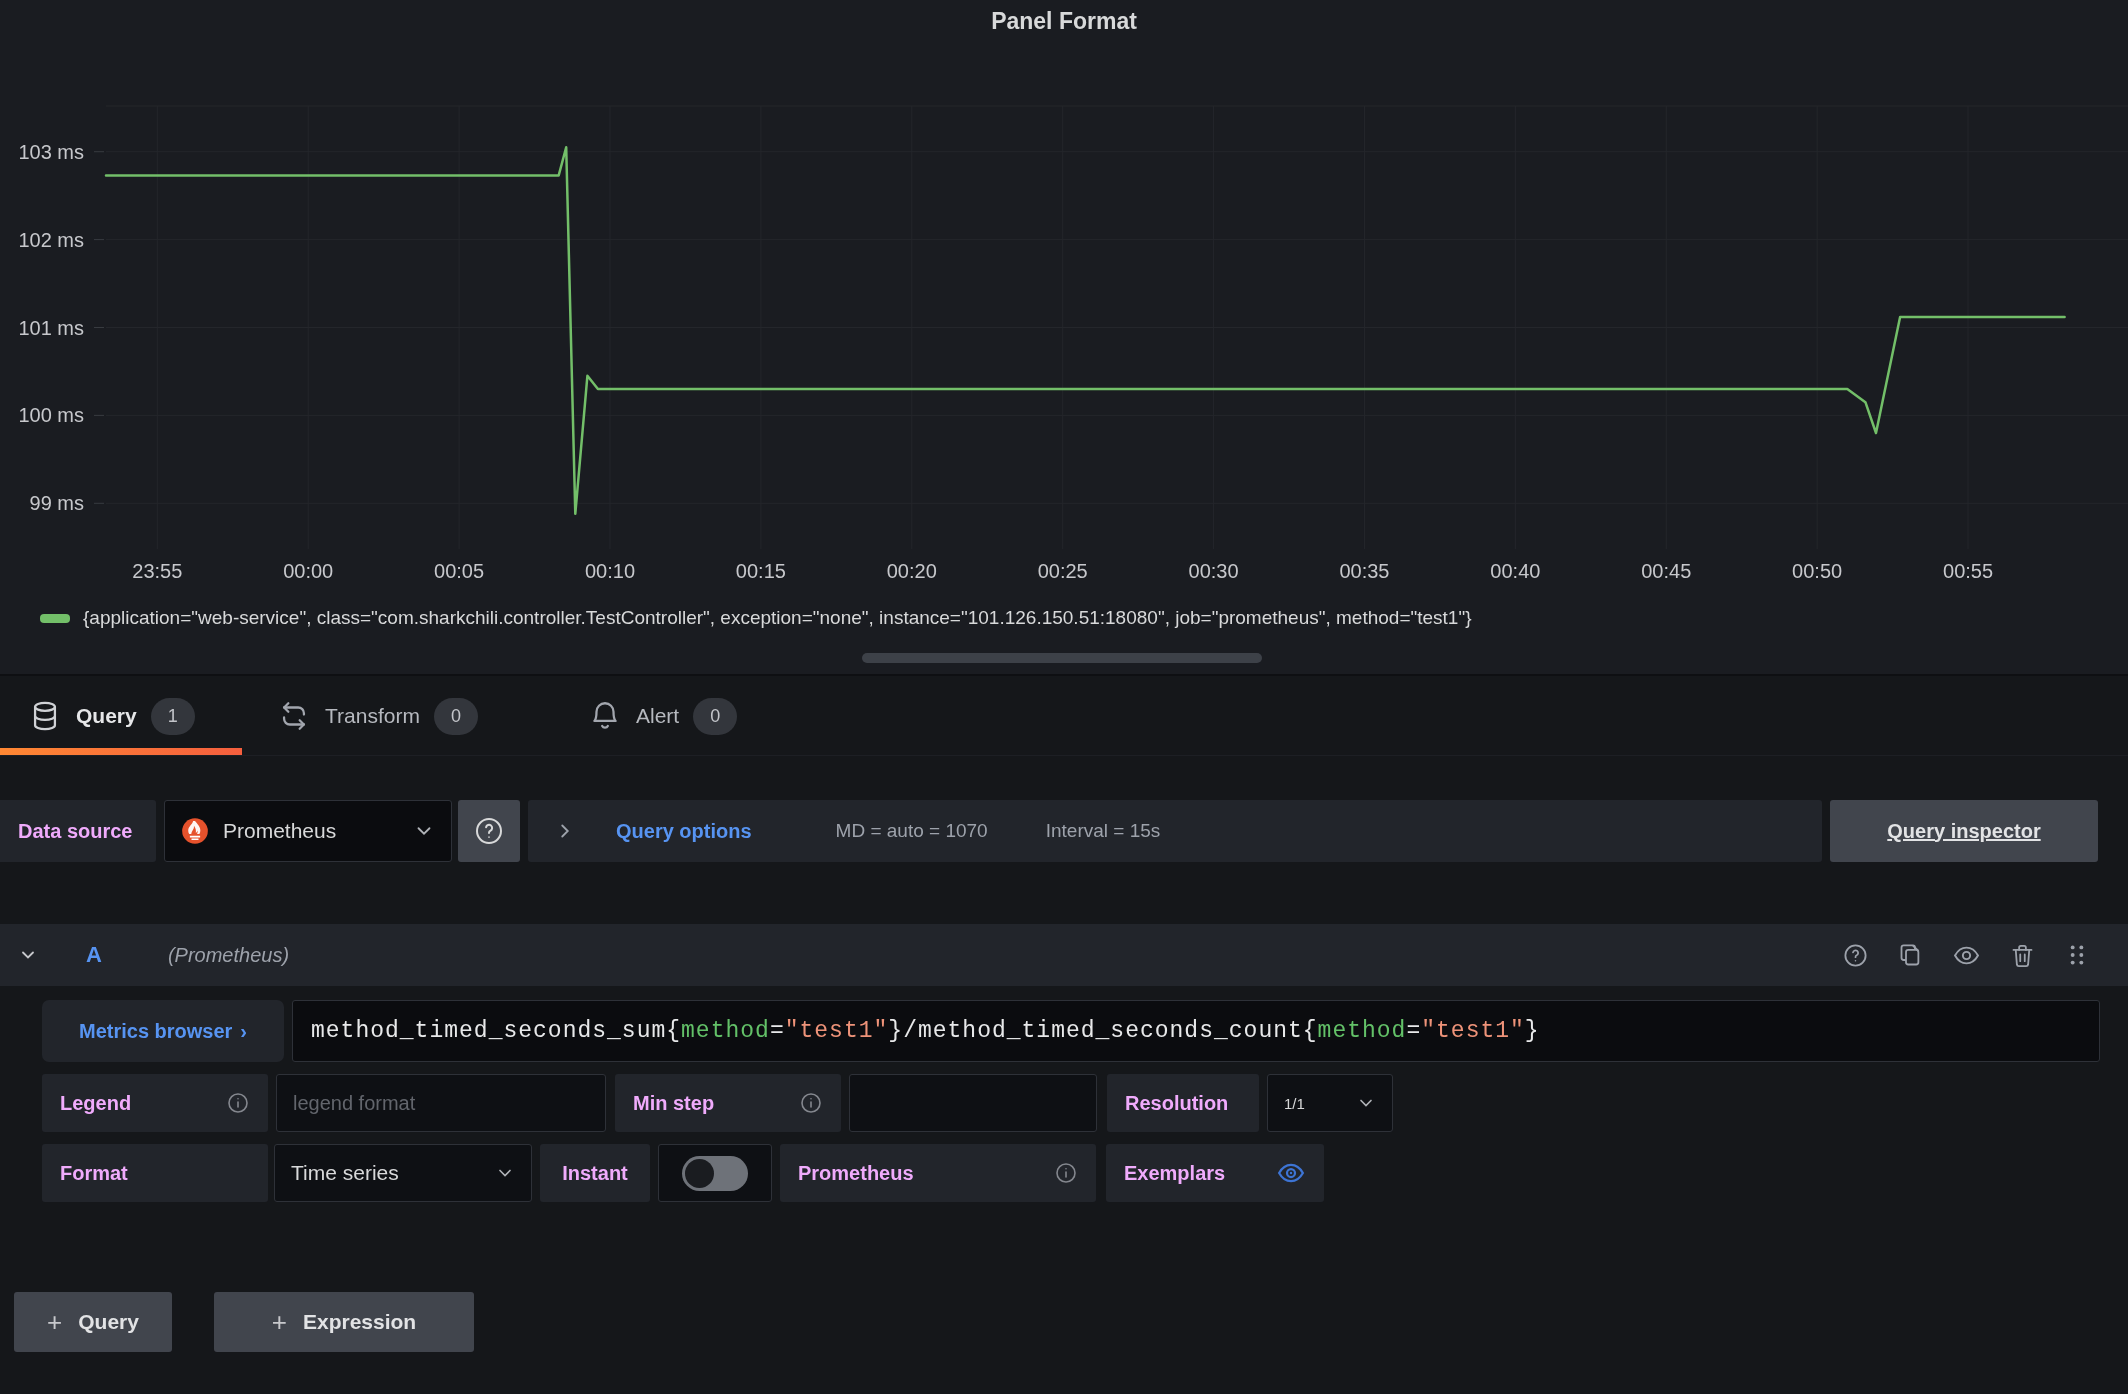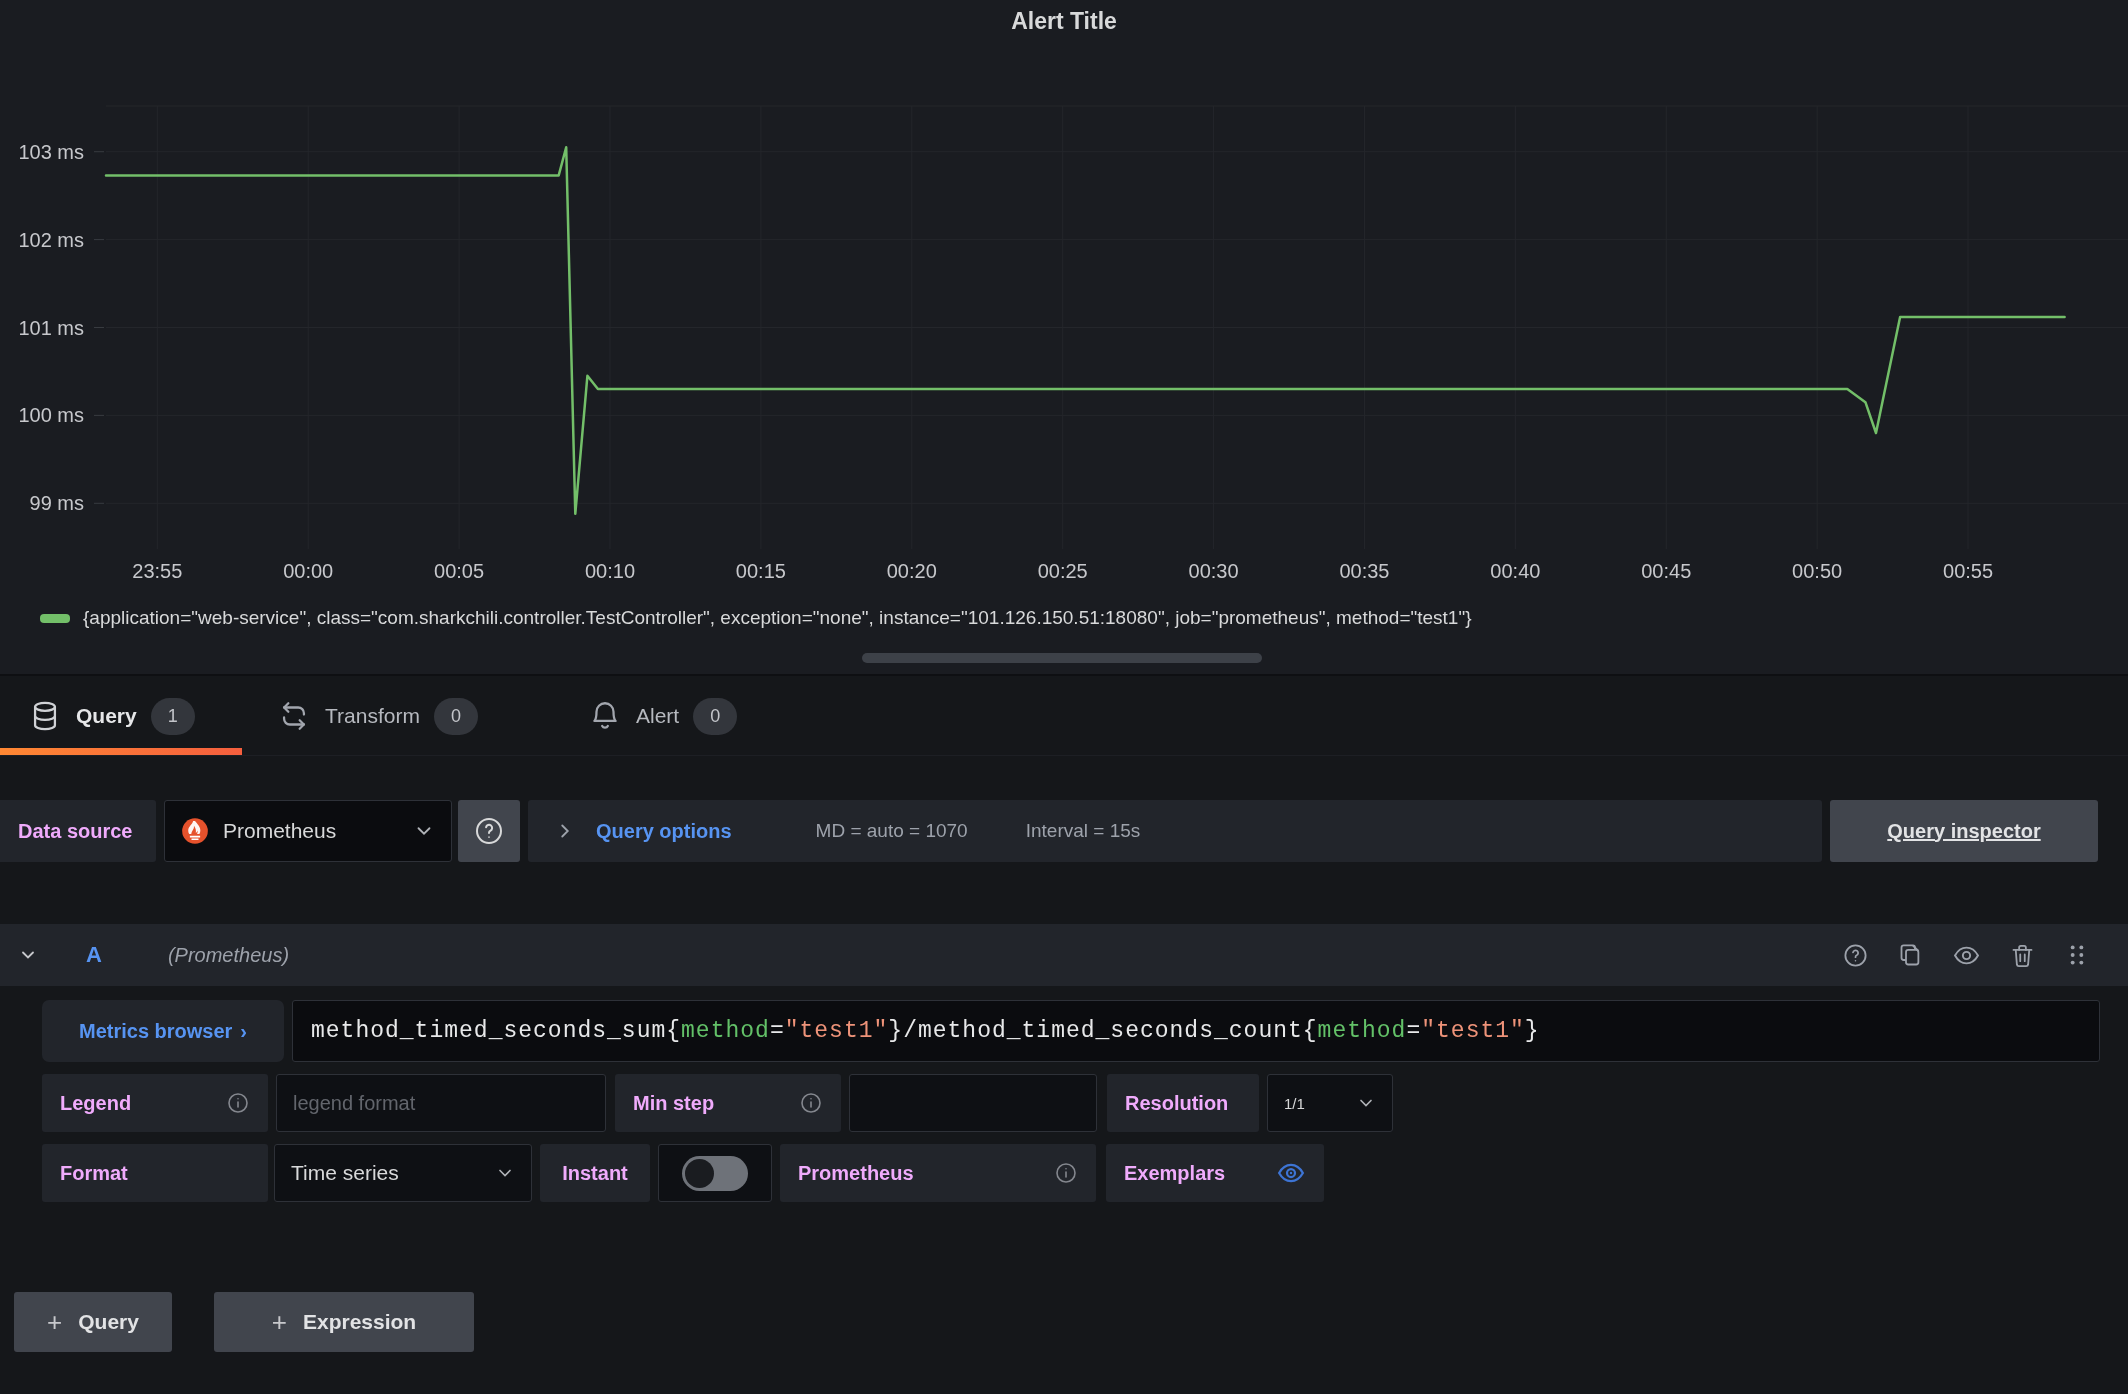--- a/index.html
+++ b/index.html
@@ -39,21 +39,21 @@
   .dd .dd-value { font-size:21px; color:#d8d9da; white-space:nowrap; }
   .spacer { flex:1; }
 
   
   .ds-label { left:0; top:124px; width:156px; height:62px; border-radius:0 3px 3px 0; }
   .ds-picker { position:absolute; left:164px; top:124px; width:288px; height:62px; background:#0b0c0f; border:1px solid #2e3138; border-radius:3px; display:flex; align-items:center; padding:0 16px; gap:14px; cursor:pointer; }
   .ds-picker .dd-value { font-size:21px; }
   .help-btn { position:absolute; left:458px; top:124px; width:62px; height:62px; background:#41454d; border-radius:3px; display:flex; align-items:center; justify-content:center; cursor:pointer; }
   .qo-bar { position:absolute; left:528px; top:124px; width:1294px; height:62px; background:#22252b; border-radius:3px; display:flex; align-items:center; cursor:pointer; }
   .qo-chevron { margin-left:26px; }
-  .qo-link { margin-left:20px; font-size:20px; font-weight:bold; color:#5794f2; }
+  .qo-link { margin-left:40px; font-size:20px; font-weight:bold; color:#5794f2; }
   .qo-meta { font-size:19px; color:#9da2ab; }
   .qo-md { margin-left:84px; }
   .qo-int { margin-left:58px; }
   .inspector-btn { position:absolute; left:1830px; top:124px; width:268px; height:62px; background:#41454d; border-radius:3px; display:flex; align-items:center; justify-content:center; font-size:20px; font-weight:bold; color:#e2e3e5; cursor:pointer;text-decoration:underline; }
 
   
   .qrow-a { position:absolute; left:0; top:248px; width:2128px; height:62px; background:#22252b; display:flex; align-items:center; }
   .qrow-a .ref-id { margin-left:48px; font-size:22px; font-weight:bold; color:#5794f2; cursor:pointer; }
   .qrow-a .ds-hint { margin-left:66px; font-size:20px; font-style:italic; color:#9da2ab; }
   .qrow-icons { display:flex; align-items:center; gap:28px; margin-right:38px; }
@@ -125,21 +125,21 @@
         <line x1="94" y1="327.5" x2="104" y2="327.5" stroke="#383b40" stroke-width="1"></line>
         <text x="84" y="334.5" text-anchor="end">101 ms</text>
         <line x1="106" y1="415.39682539682553" x2="2128" y2="415.39682539682553" stroke="#24262b" stroke-width="1"></line>
         <line x1="94" y1="415.39682539682553" x2="104" y2="415.39682539682553" stroke="#383b40" stroke-width="1"></line>
         <text x="84" y="422.39682539682553" text-anchor="end">100 ms</text>
         <line x1="106" y1="503.29365079365107" x2="2128" y2="503.29365079365107" stroke="#24262b" stroke-width="1"></line>
         <line x1="94" y1="503.29365079365107" x2="104" y2="503.29365079365107" stroke="#383b40" stroke-width="1"></line>
         <text x="84" y="510.29365079365107" text-anchor="end">99 ms</text>
         <polyline points="106.0,175.4 558.7,175.4 566.2,147.3 575.3,513.8 587.4,375.8 597.9,389.0 1847.3,389.0 1865.4,402.2 1876.0,433.0 1900.1,317.0 2064.6,317.0" fill="none" stroke="#73bf69" stroke-width="2.5" stroke-linejoin="round" stroke-linecap="round"></polyline>
       </svg>
-    <div class="panel-title">Alert Title</div>
+    <div class="panel-title">Panel Format</div>
     <div class="legend-row">
       <span class="legend-swatch" style="background: rgb(115, 191, 105);"></span>
       <span class="legend-text">{application="web-service", class="com.sharkchili.controller.TestController", exception="none", instance="101.126.150.51:18080", job="prometheus", method="test1"}</span>
     </div>
     <div class="drag-pill"></div>
   </div>
 
   <div id="bottom">
 
     <div class="tabbar">

